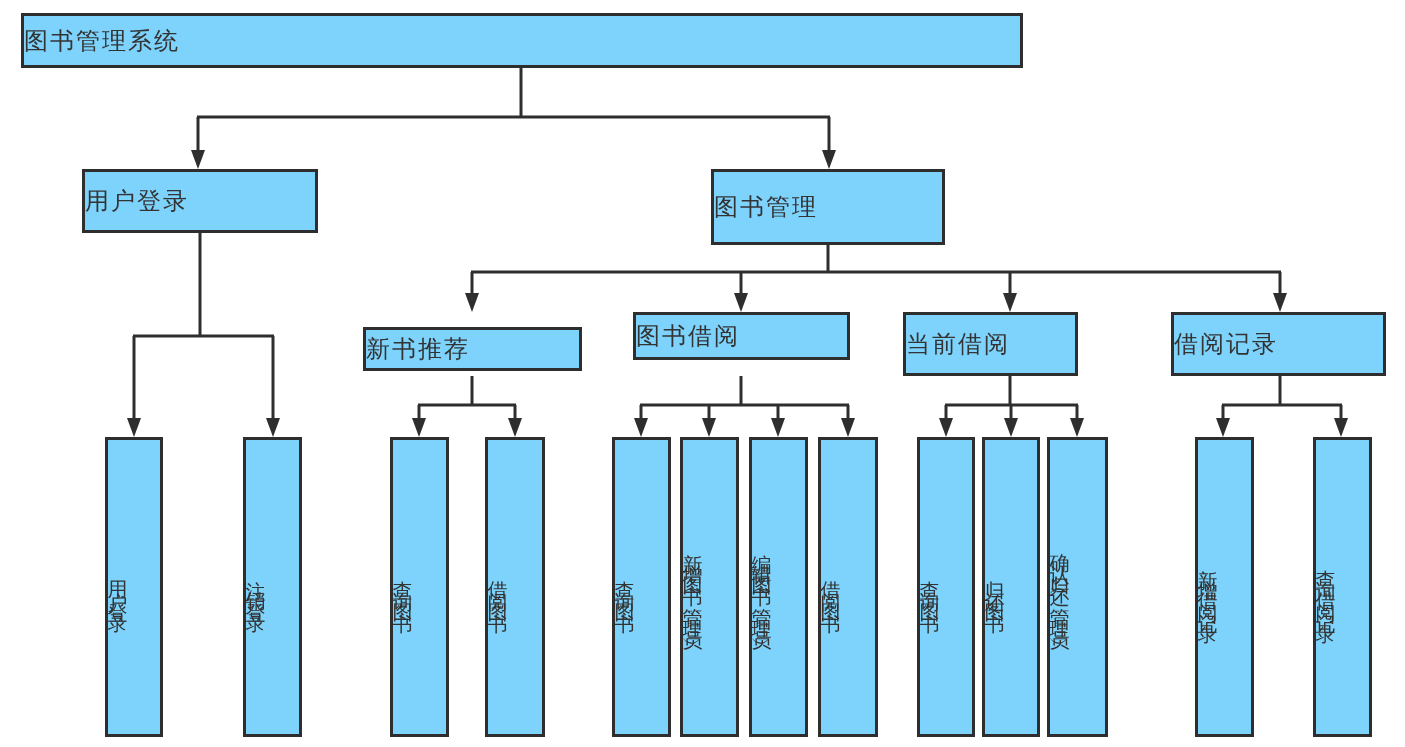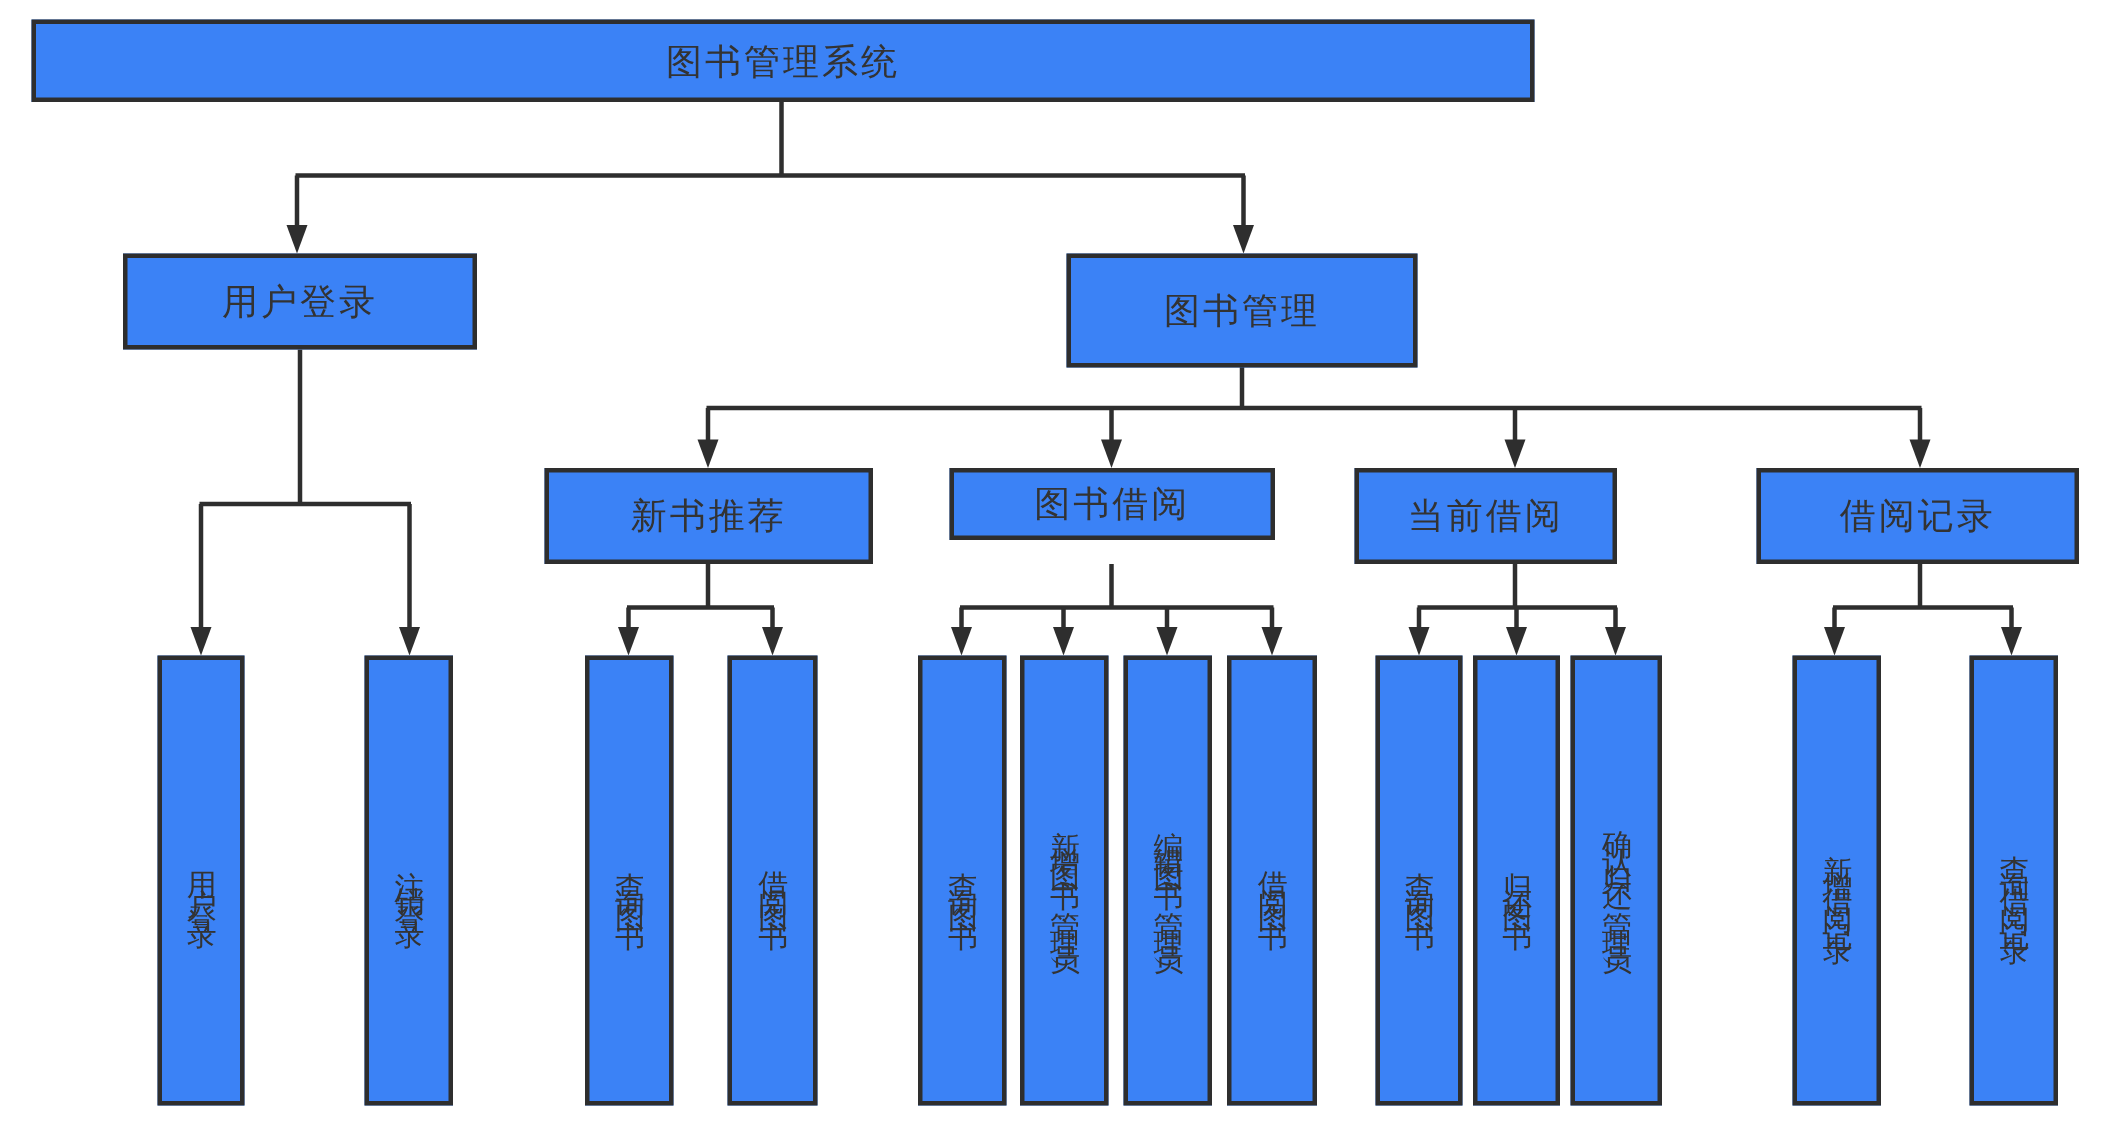--- a/index.html
+++ b/index.html
@@ -7,22 +7,22 @@
   .stage {
     position:relative; width:1405px; height:747px;
     background:var(--background,#ffffff);
     font-family:"Liberation Sans","DejaVu Sans",sans-serif;
     overflow:hidden;
   }
   .connectors { position:absolute; left:0; top:0; width:1405px; height:747px; }
   .connectors path { stroke:var(--line,#2e2e2e); stroke-width:3; fill:none; }
   .connectors polygon { fill:var(--line,#2e2e2e); stroke:none; }
   .node {
-    position:absolute; border:3px solid var(--line,#2e2e2e); background:#3b82f6;
-    display:flex; align-items:center; justify-content:center;
+    position:absolute; border:3px solid var(--line,#2e2e2e); background:#7dd3fc;
+    display:flex; align-items:center; 
     color:var(--text,#333333);
   }
   .hnode span { font-size:24px; letter-spacing:2px; white-space:nowrap; }
   .leaf .vtext {
     writing-mode:vertical-rl;
     font-size:20px; line-height:1; letter-spacing:11px;
     white-space:nowrap;
   }
   .watermark {
     position:absolute; right:8px; bottom:7px;
@@ -108,21 +108,21 @@
     <span>图书管理系统</span>
   </div>
 
   <div class="node hnode" style="left:82px;top:169px;width:236px;height:64px">
     <span>用户登录</span>
   </div>
   <div class="node hnode" style="left:711px;top:169px;width:234px;height:76px">
     <span>图书管理</span>
   </div>
 
-  <div class="node hnode" style="left:363px;top:312px;width:219px;height:64px">
+  <div class="node hnode" style="left:363px;top:327px;width:219px;height:44px">
     <span>新书推荐</span>
   </div>
   <div class="node hnode" style="left:633px;top:312px;width:217px;height:48px">
     <span>图书借阅</span>
   </div>
   <div class="node hnode" style="left:903px;top:312px;width:175px;height:64px">
     <span>当前借阅</span>
   </div>
   <div class="node hnode" style="left:1171px;top:312px;width:215px;height:64px">
     <span>借阅记录</span>

